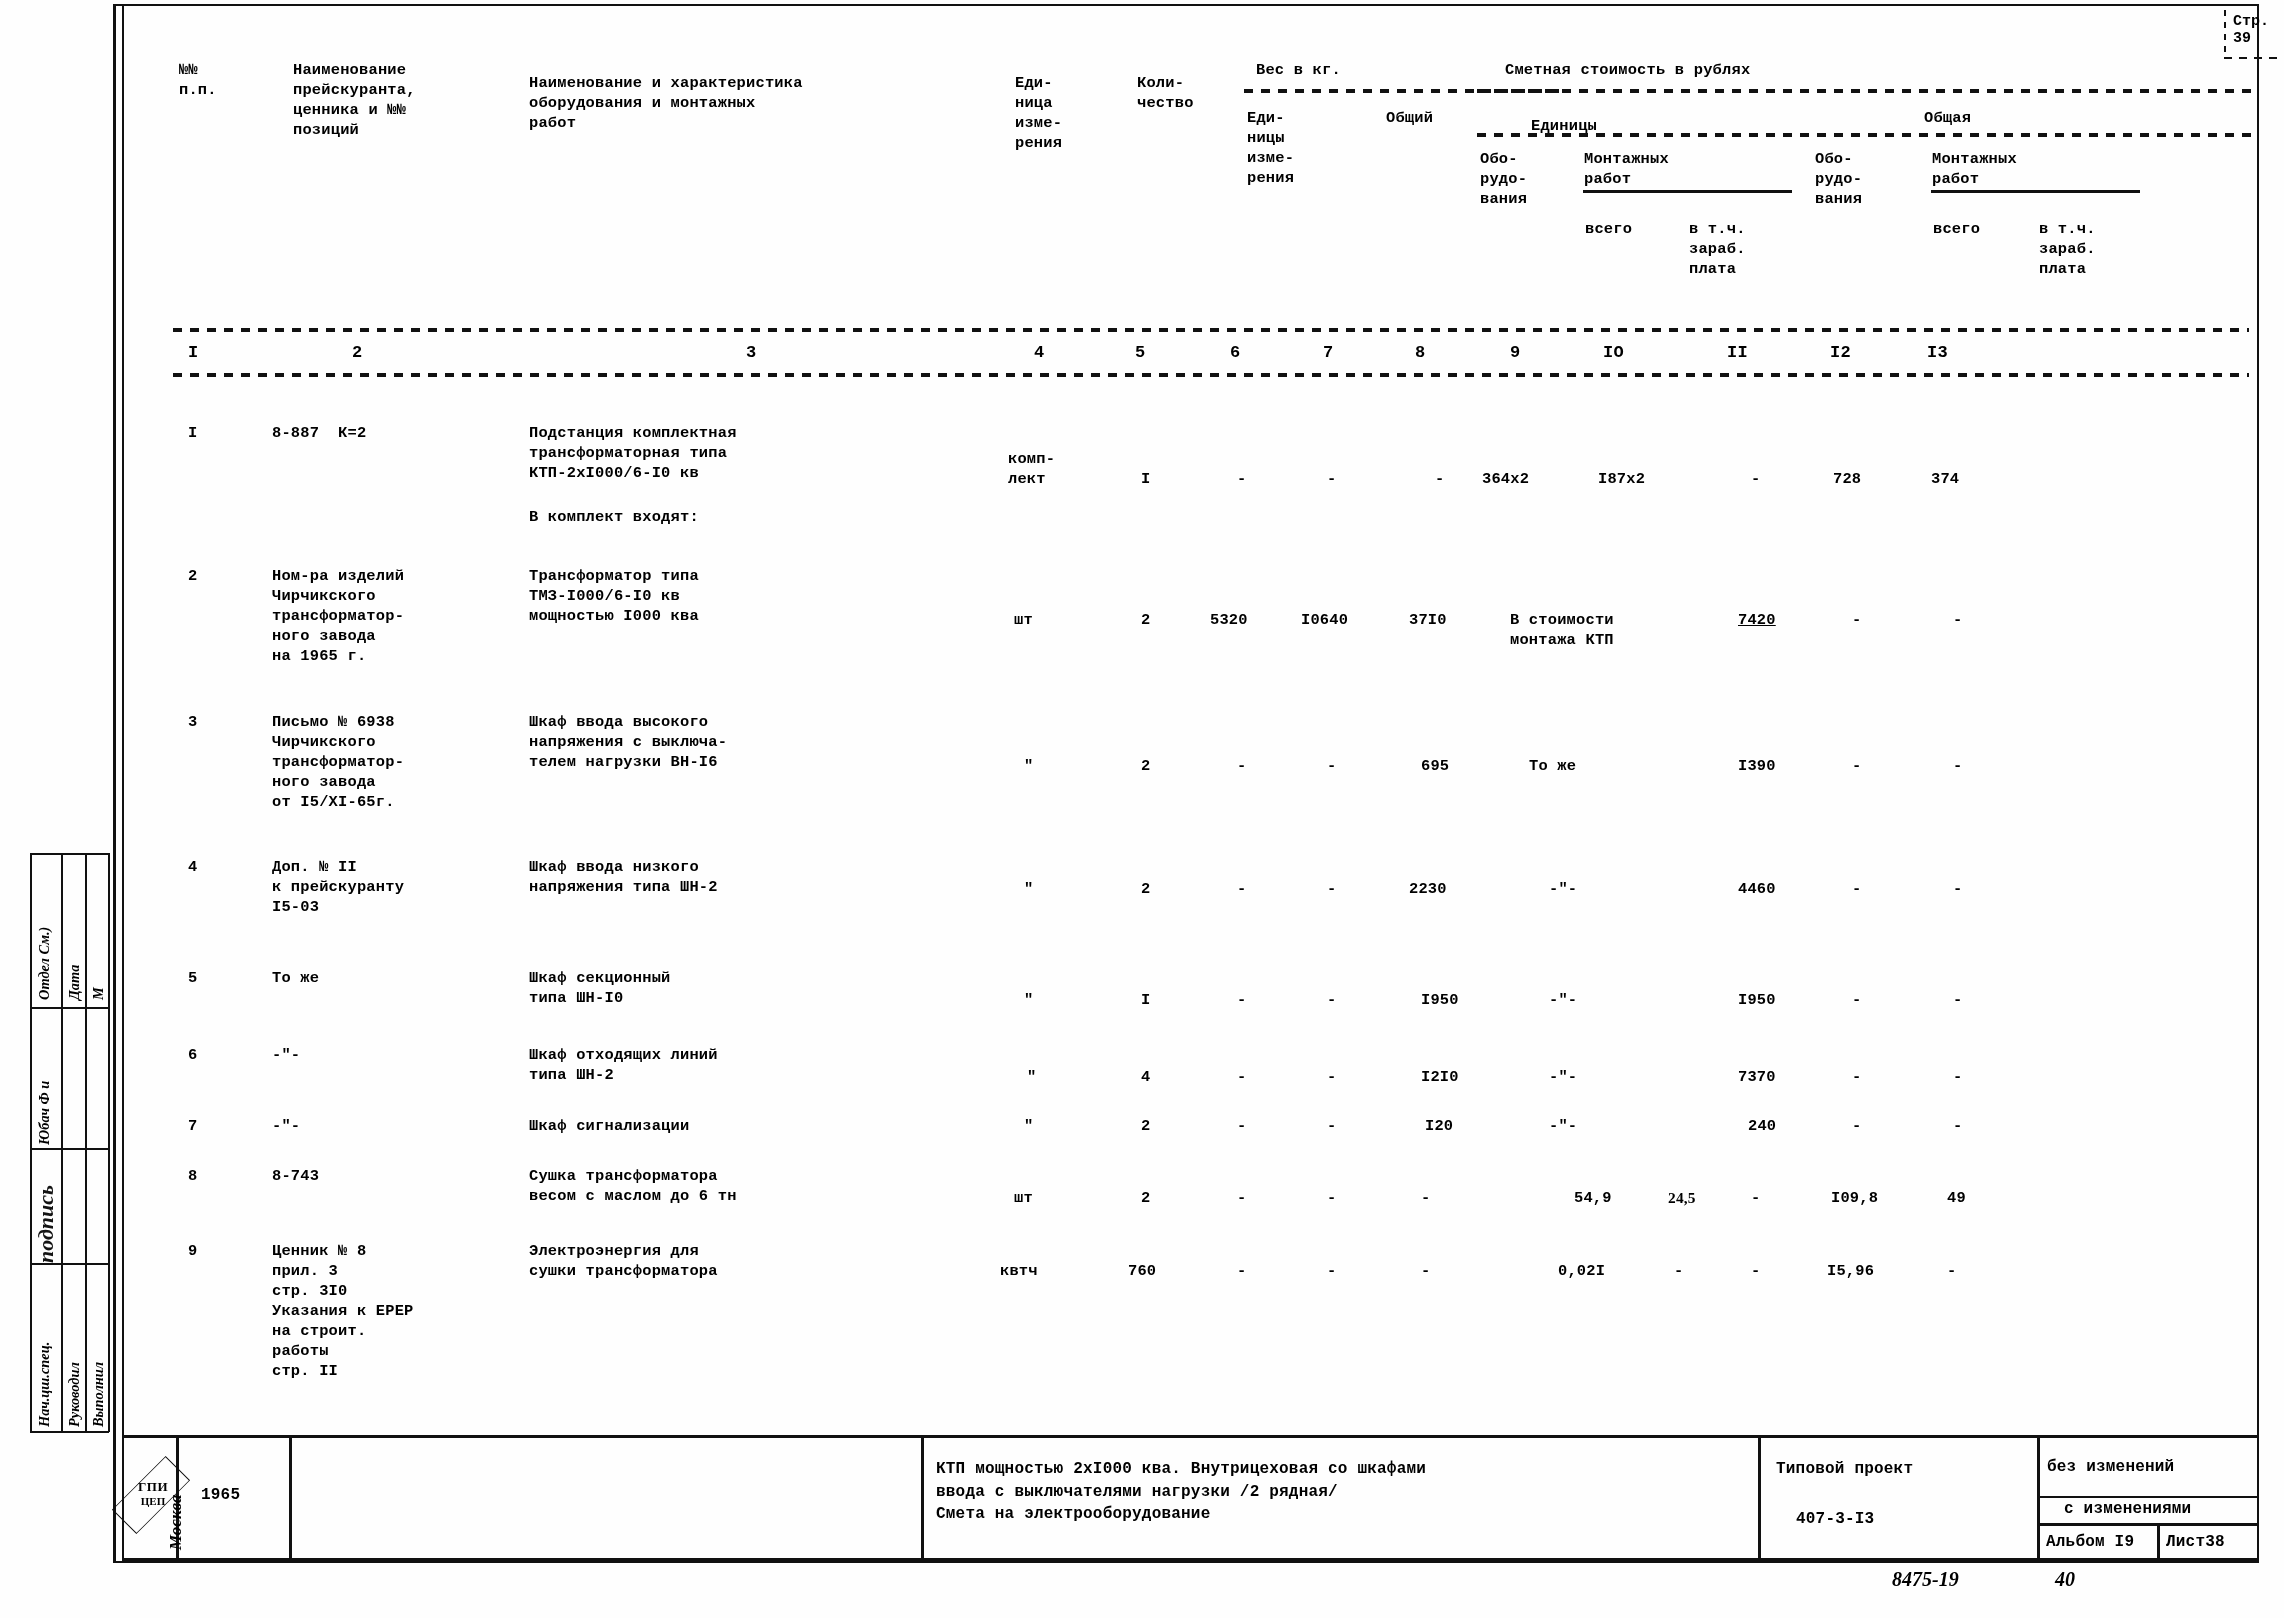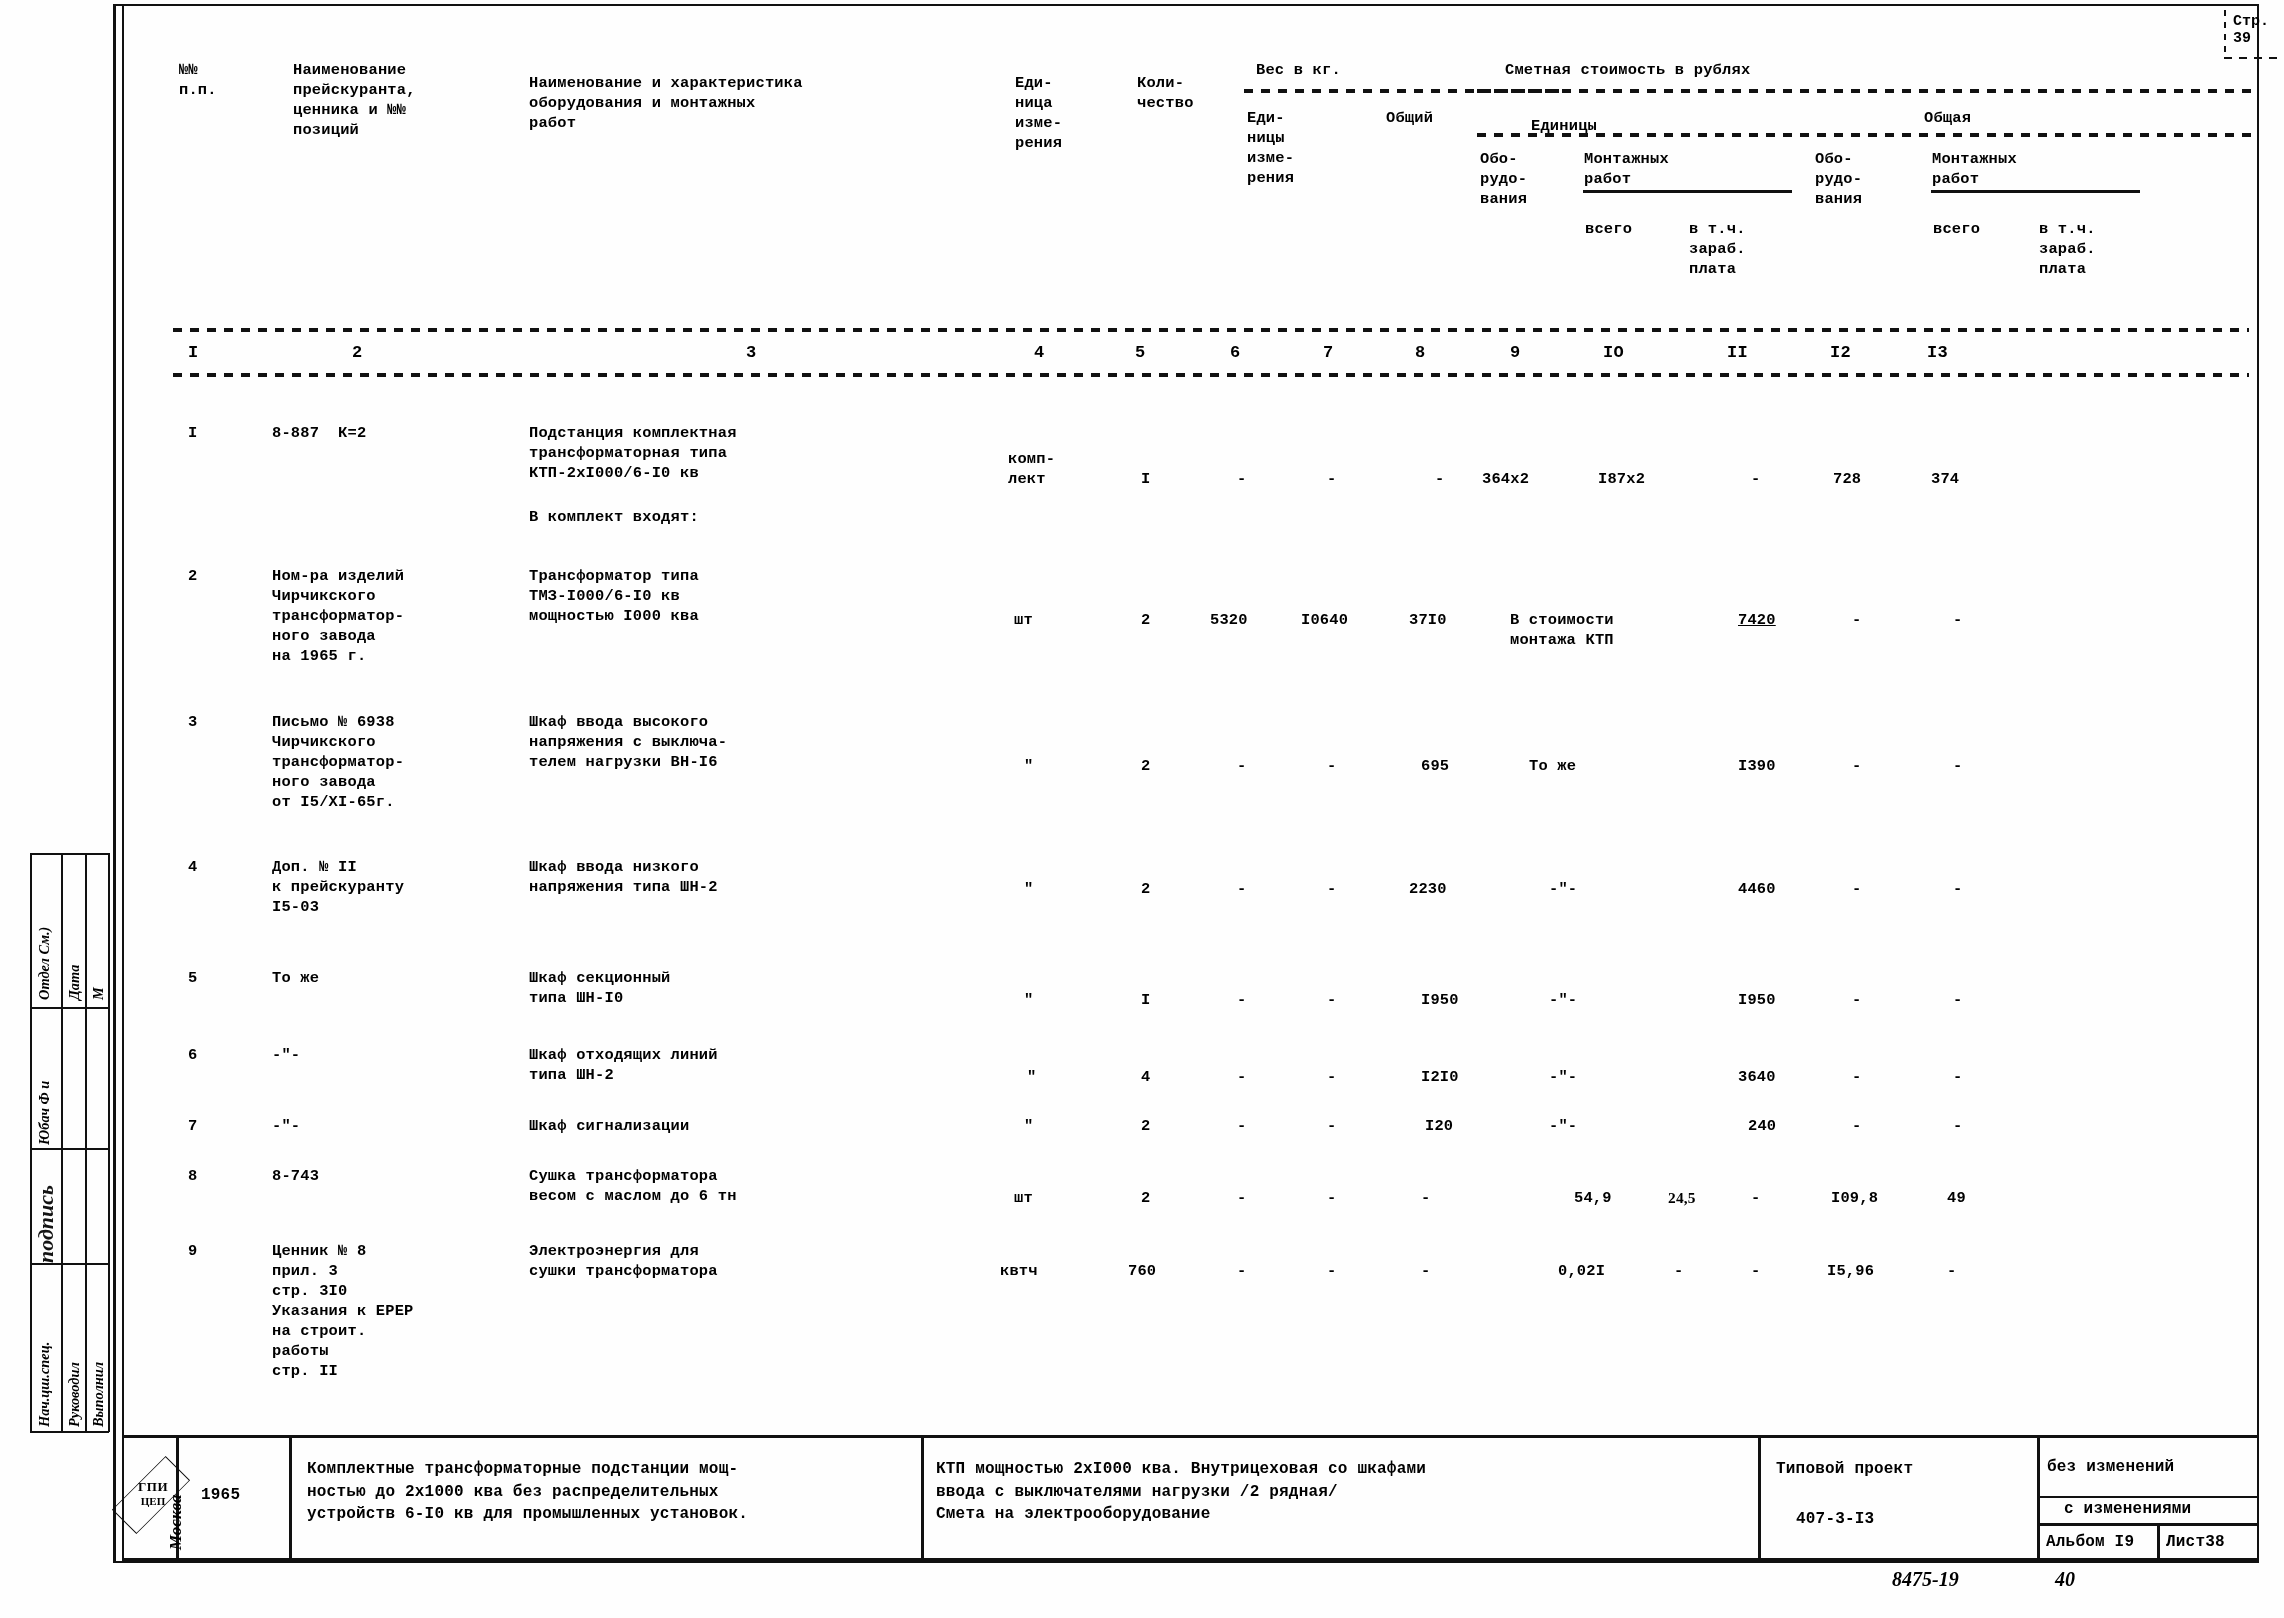--- a/index.html
+++ b/index.html
@@ -263,21 +263,21 @@
   <div class="t cell" style="left:188px;top:1045px;">6</div>
   <div class="t cell" style="left:272px;top:1045px;">-"-</div>
   <div class="t cell" style="left:529px;top:1045px;">Шкаф отходящих линий
 типа ШН-2</div>
   <div class="t cell" style="left:1027px;top:1067px;">"</div>
   <div class="t cell" style="left:1141px;top:1067px;">4</div>
   <div class="t cell" style="left:1237px;top:1067px;">-</div>
   <div class="t cell" style="left:1327px;top:1067px;">-</div>
   <div class="t cell" style="left:1421px;top:1067px;">I2I0</div>
   <div class="t cell" style="left:1549px;top:1067px;">-"-</div>
-  <div class="t cell" style="left:1738px;top:1067px;">3640</div>
+  <div class="t cell" style="left:1738px;top:1067px;">7370</div>
   <div class="t cell" style="left:1852px;top:1067px;">-</div>
   <div class="t cell" style="left:1953px;top:1067px;">-</div>
 
   <div class="t cell" style="left:188px;top:1116px;">7</div>
   <div class="t cell" style="left:272px;top:1116px;">-"-</div>
   <div class="t cell" style="left:529px;top:1116px;">Шкаф сигнализации</div>
   <div class="t cell" style="left:1024px;top:1116px;">"</div>
   <div class="t cell" style="left:1141px;top:1116px;">2</div>
   <div class="t cell" style="left:1237px;top:1116px;">-</div>
   <div class="t cell" style="left:1327px;top:1116px;">-</div>
@@ -360,23 +360,20 @@
 
     <div class="logo" style="left:0px;top:13px;">
       <div class="diamond"></div>
       <div class="lbl">ГПИ</div>
       <div class="lbl2">ЦЕП</div>
     </div>
     <div class="moskva" style="left:44px;top:115px;">Москва</div>
 
     <div class="t foot" style="left:79px;top:50px;">1965</div>
 
-    <div class="t foot" style="left:185px;top:23px;line-height:1.42;">Комплектные трансформаторные подстанции мощ-
-ностью до 2х1000 ква без распределительных
-устройств 6-I0 кв для промышленных установок.</div>
 
     <div class="t foot" style="left:814px;top:23px;line-height:1.42;">КТП мощностью 2хI000 ква. Внутрицеховая со шкафами
 ввода с выключателями нагрузки /2 рядная/
 Смета на электрооборудование</div>
 
     <div class="t foot" style="left:1654px;top:24px;">Типовой проект</div>
     <div class="t foot" style="left:1674px;top:74px;">407-3-I3</div>
 
     <div class="t foot" style="left:1925px;top:22px;">без изменений</div>
     <div class="t foot" style="left:1942px;top:64px;">с изменениями</div>

